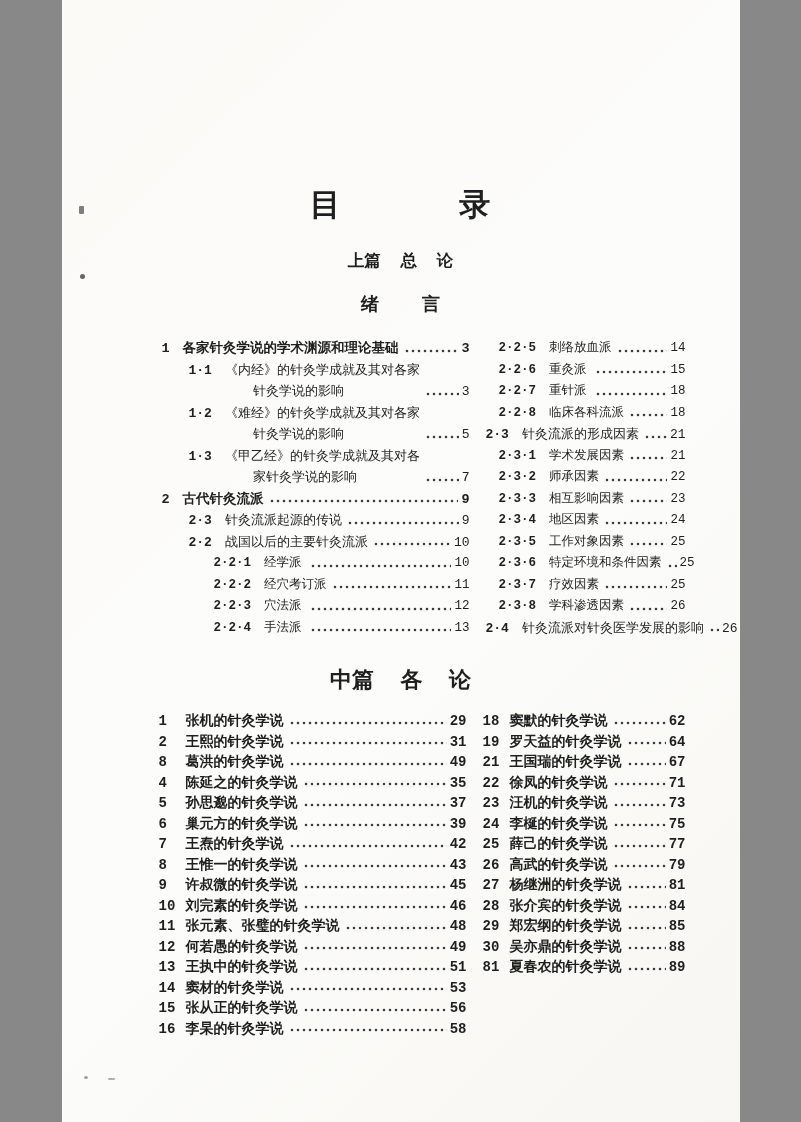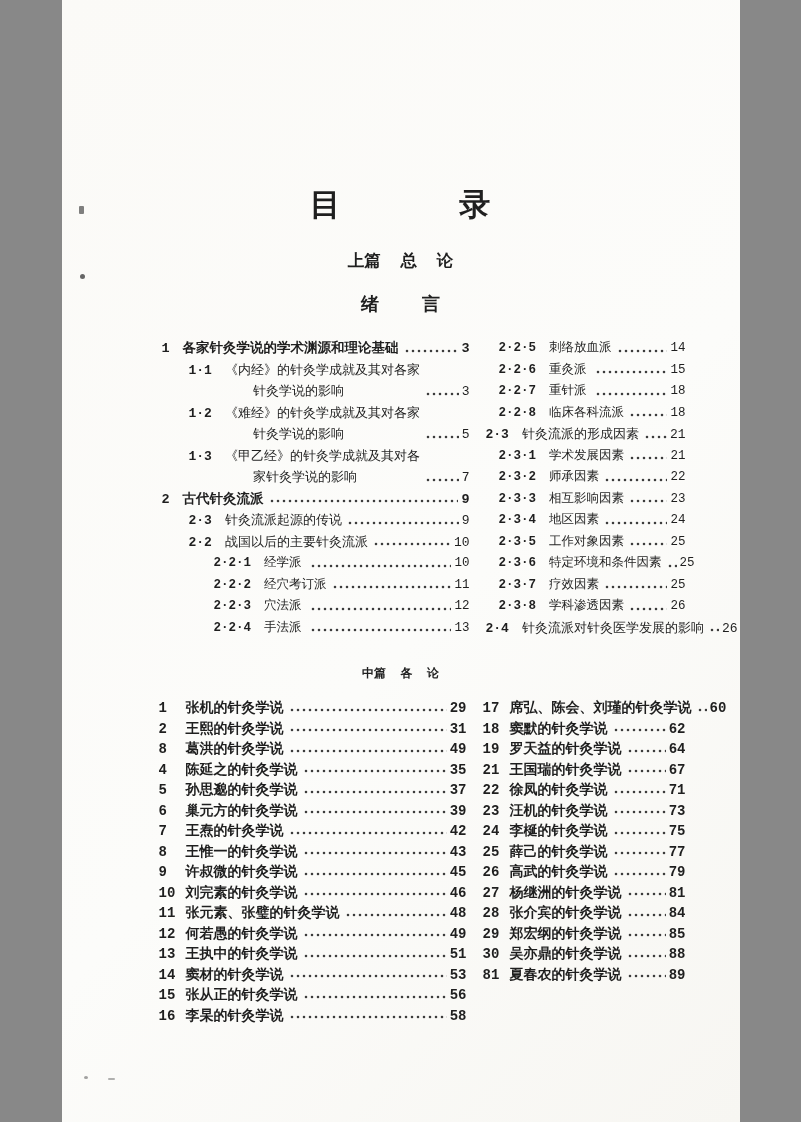--- a/index.html
+++ b/index.html
@@ -10,21 +10,21 @@
     margin: 0 auto;
     background: linear-gradient(135deg, #fbfaf7 0%, #fcfcfa 55%, #f7f6f2 100%);
     font-family: Liberation Mono, monospace;
     color: #1f1f1f;
     overflow: hidden;
   }
   .heading { text-align:center; white-space:pre; font-weight:700; }
   .page-title   { padding-top:184px; font-size:31px; letter-spacing:1px; }
   .intro-head   { margin-top:20px;  font-size:18px; }
   .part-head    { margin-top:24px;  font-size:16.5px; }
-  .part2-head   { margin-top:26px;  font-size:12px; }
+  .part2-head   { margin-top:26px;  font-size:22px; }
 
   .cols { display:flex; }
   .cols1 { margin-top:22px; padding-left:100px; padding-right:54px; }
   .cols2 { margin-top:16px; padding-left:97px;  padding-right:54px; }
   .col-left  { width:308px; flex:none; margin-right:16px; }
   .col-right { flex:1 1 auto; min-width:0; }
 
   .entry { display:flex; align-items:flex-end; }
   .cols1 .entry { font-size:13px;  line-height:21.5px; }
   .cols2 .entry { font-size:14px;  line-height:20.5px; font-weight:700; }
@@ -330,26 +330,20 @@
   </div>
         <div class="entry lv0">
     <span class="num">16</span>
     <span class="t">李杲的针灸学说</span>
     <span class="leader"></span>
     <span class="pg">58</span>
   </div>
       </div>
     <div class="col-right">
         <div class="entry lv0">
-    <span class="num">17</span>
-    <span class="t">席弘、陈会、刘瑾的针灸学说</span>
-    <span class="leader"></span>
-    <span class="pg">60</span>
-  </div>
-        <div class="entry lv0">
     <span class="num">18</span>
     <span class="t">窦默的针灸学说</span>
     <span class="leader"></span>
     <span class="pg">62</span>
   </div>
         <div class="entry lv0">
     <span class="num">19</span>
     <span class="t">罗天益的针灸学说</span>
     <span class="leader"></span>
     <span class="pg">64</span>

